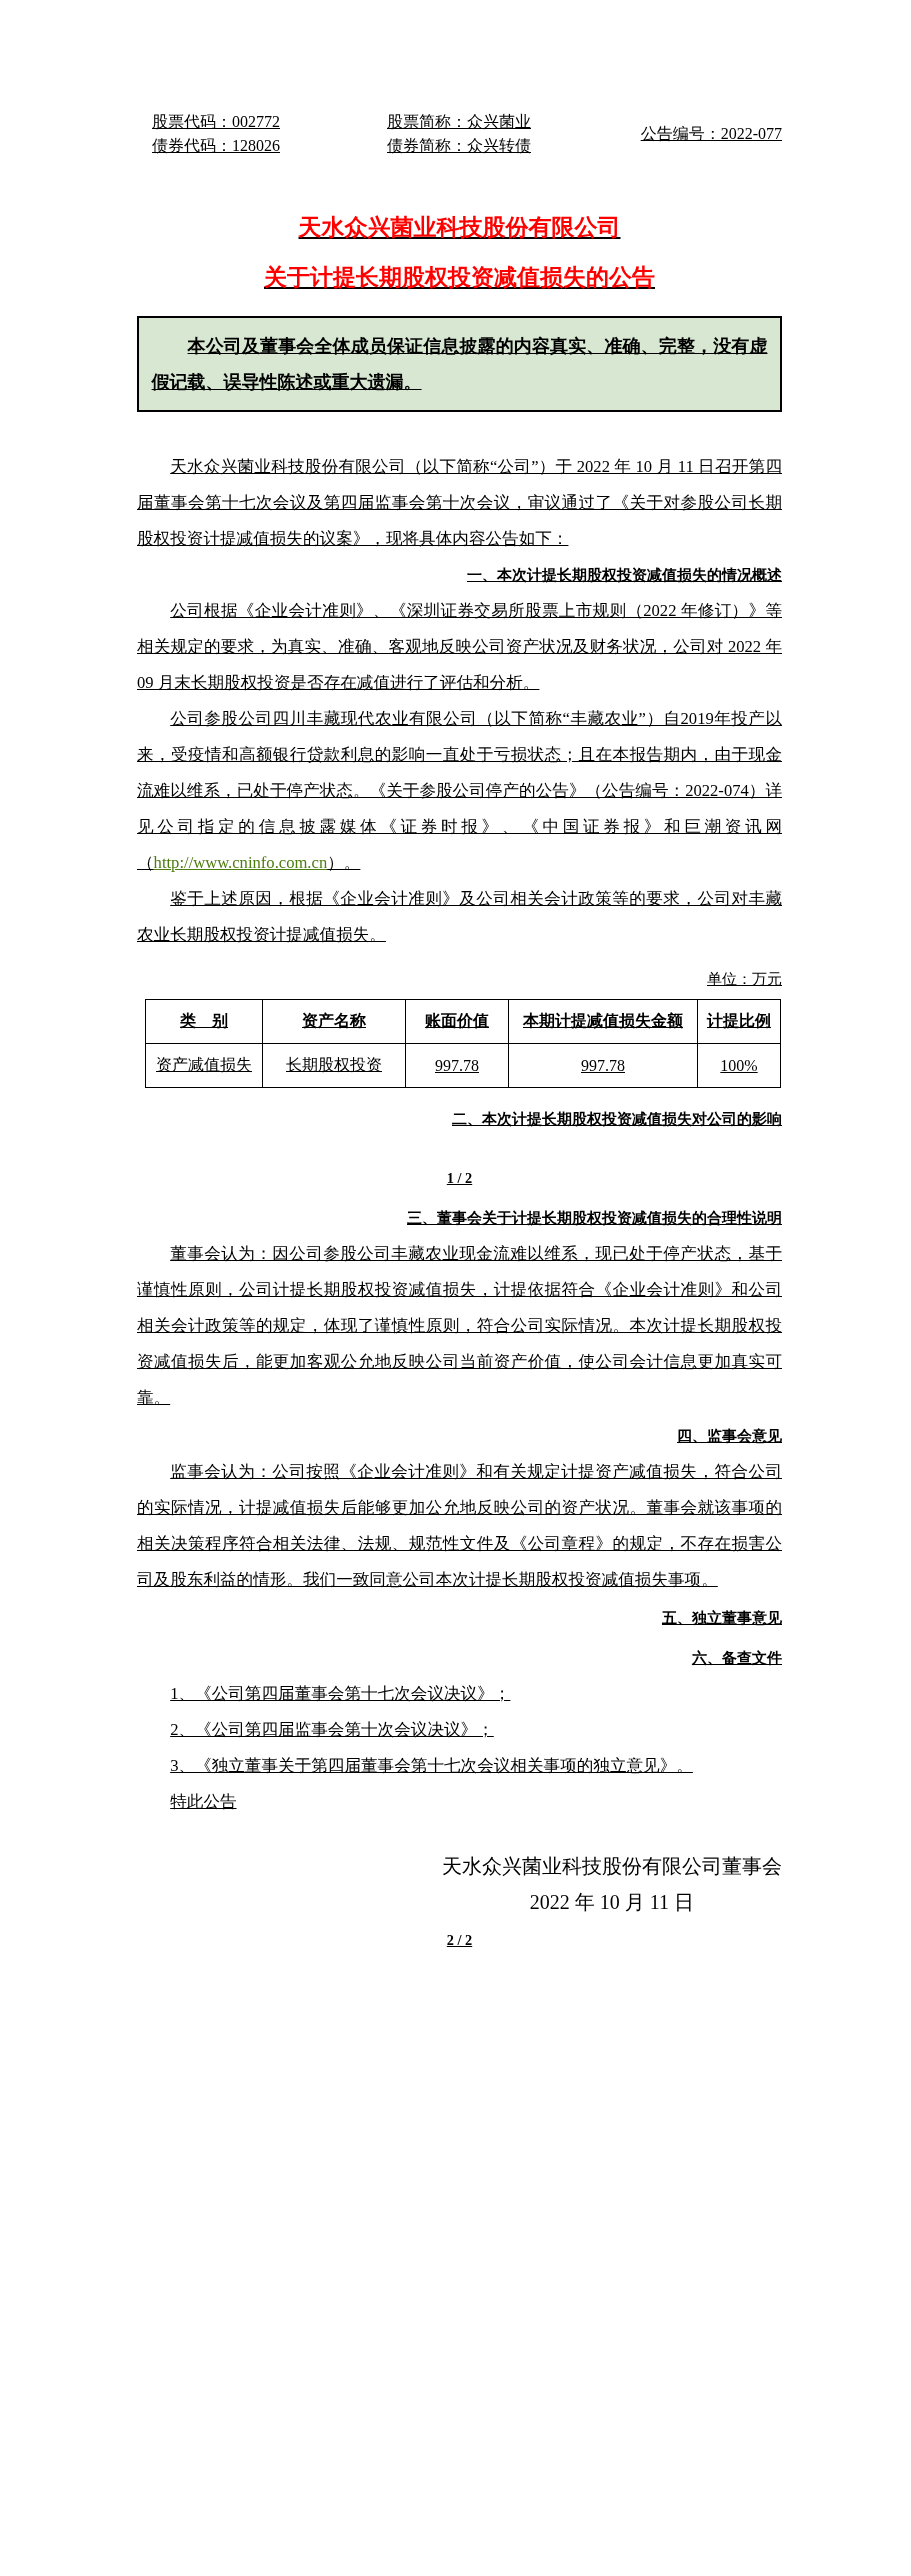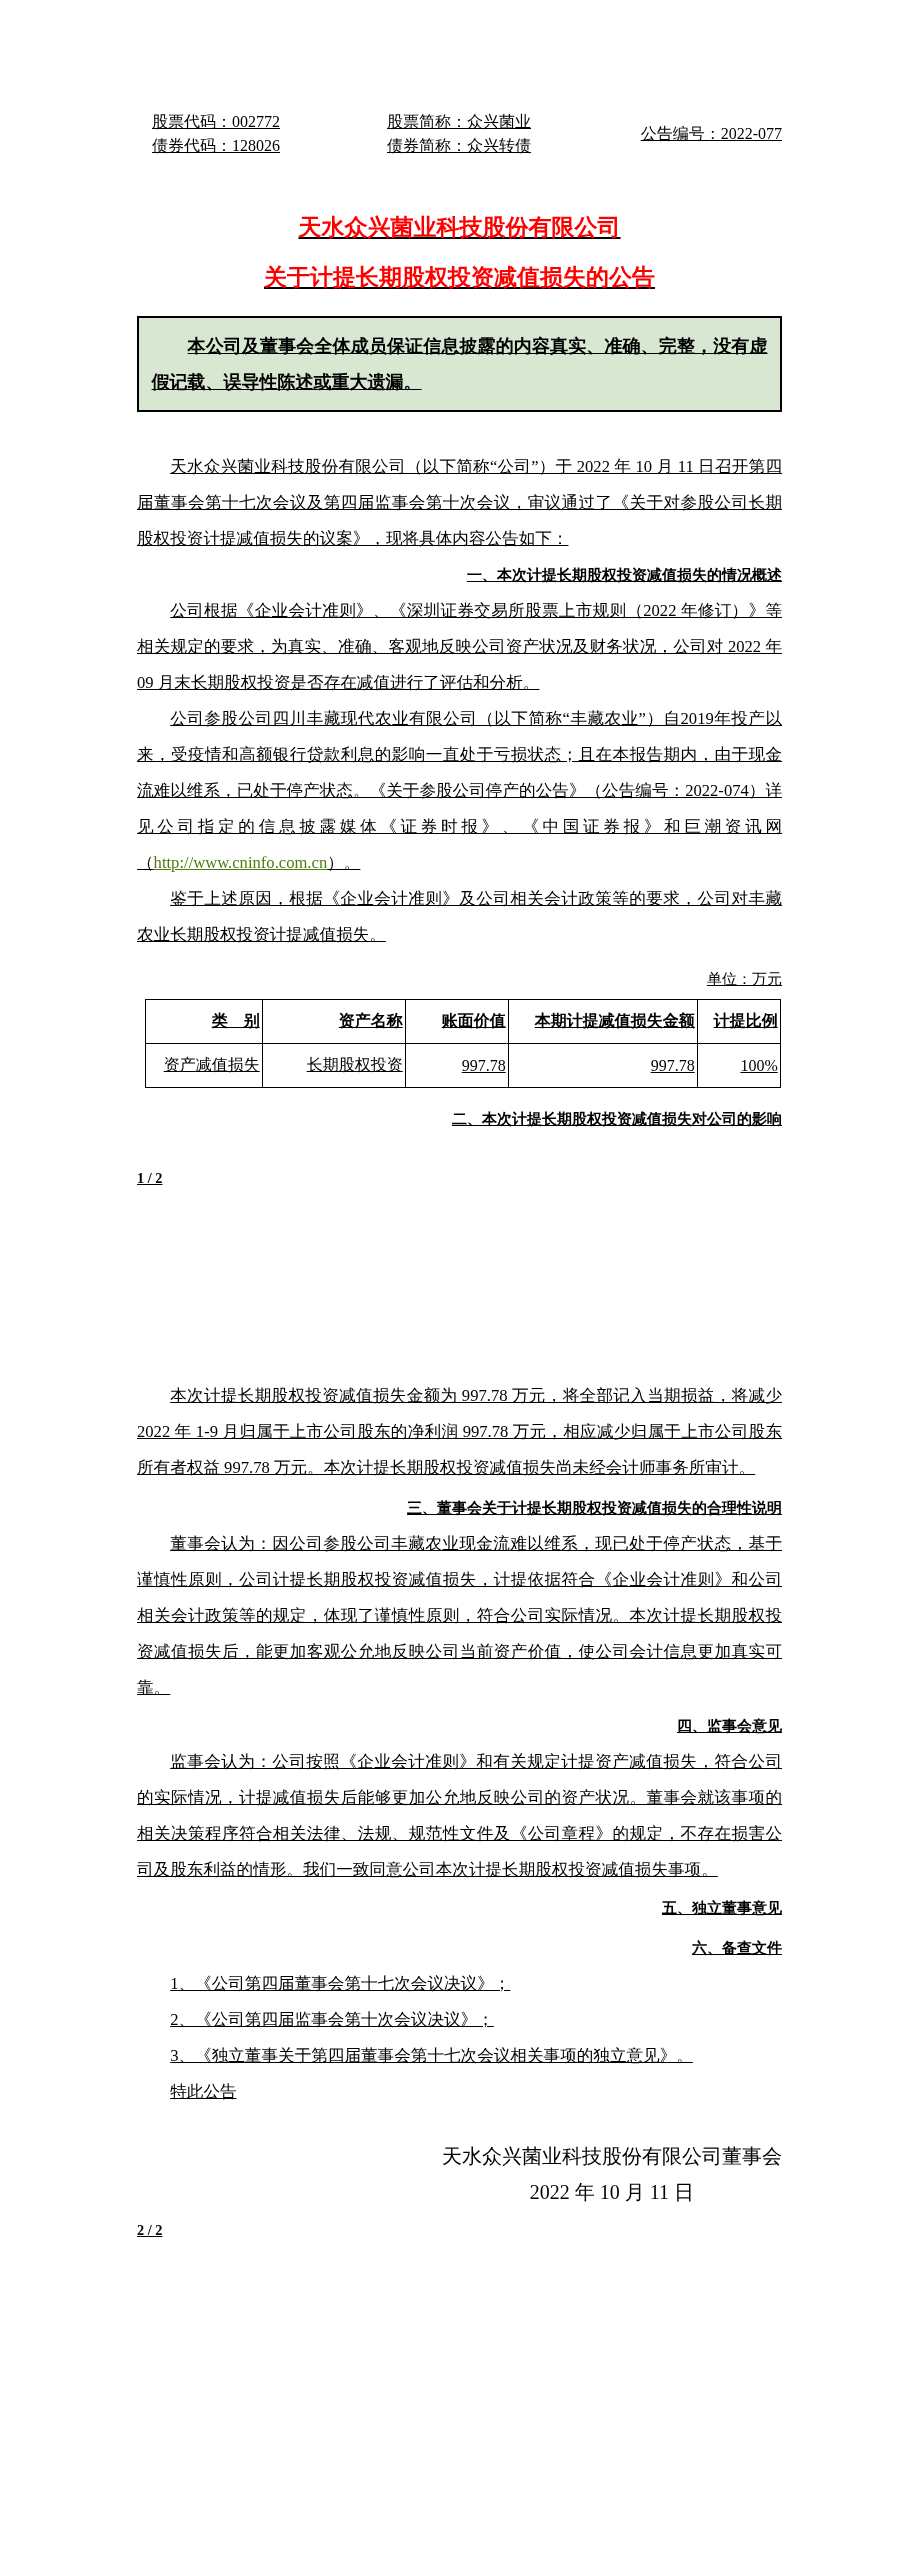--- a/index.html
+++ b/index.html
@@ -85,32 +85,32 @@
   
   table.imp {
     border-collapse: collapse;
     margin-left: 8px;
     margin-top: 2.3px;
     width: 636px;
     table-layout: fixed;
   }
   table.imp th, table.imp td {
     border: 1.7px solid #000000;
-    text-align: right;
+    text-align: center;
     vertical-align: middle;
     height: 43px;
     font-size: 16px;
     padding: 0 2.3px;
   }
   table.imp th { font-weight: bold; }
 
   .h2-after-table { margin-top: 13px; }
 
   .page-footer {
-    text-align: left;
+    text-align: center;
     font-size: 14.3px;
     font-weight: bold;
     line-height: 36px;
   }
   .footer1 { margin-top: 23px; }
   .footer2 { margin-top: 2.3px; }
 
   .p2-first { margin-top: 182px; }
   .mt6 { margin-top: 3.4px; }
   .mt4 { margin-top: 2.3px; }
@@ -179,21 +179,20 @@
         <td>997.78</td>
         <td>100%</td>
       </tr>
     </tbody>
       </table>
 
     <p class="heading h2-after-table">二、本次计提长期股权投资减值损失对公司的影响</p>
 
     <div class="page-footer footer1">1 / 2</div>
 
-    <p class="para p2-first">本次计提长期股权投资减值损失金额为 997.78 万元，将全部记入当期损益，将减少 2022 年 1-9 月归属于上市公司股东的净利润 997.78 万元，相应减少归属于上市公司股东所有者权益 997.78 万元。本次计提长期股权投资减值损失尚未经会计师事务所审计。</p>
 
     <p class="heading mt6">三、董事会关于计提长期股权投资减值损失的合理性说明</p>
     <p class="para">董事会认为：因公司参股公司丰藏农业现金流难以维系，现已处于停产状态，基于谨慎性原则，公司计提长期股权投资减值损失，计提依据符合《企业会计准则》和公司相关会计政策等的规定，体现了谨慎性原则，符合公司实际情况。本次计提长期股权投资减值损失后，能更加客观公允地反映公司当前资产价值，使公司会计信息更加真实可靠。</p>
 
     <p class="heading mt4">四、监事会意见</p>
     <p class="para">监事会认为：公司按照《企业会计准则》和有关规定计提资产减值损失，符合公司的实际情况，计提减值损失后能够更加公允地反映公司的资产状况。董事会就该事项的相关决策程序符合相关法律、法规、规范性文件及《公司章程》的规定，不存在损害公司及股东利益的情形。我们一致同意公司本次计提长期股权投资减值损失事项。</p>
 
     <p class="heading mt4">五、独立董事意见</p>
 
     <p class="heading mt6">六、备查文件</p>

